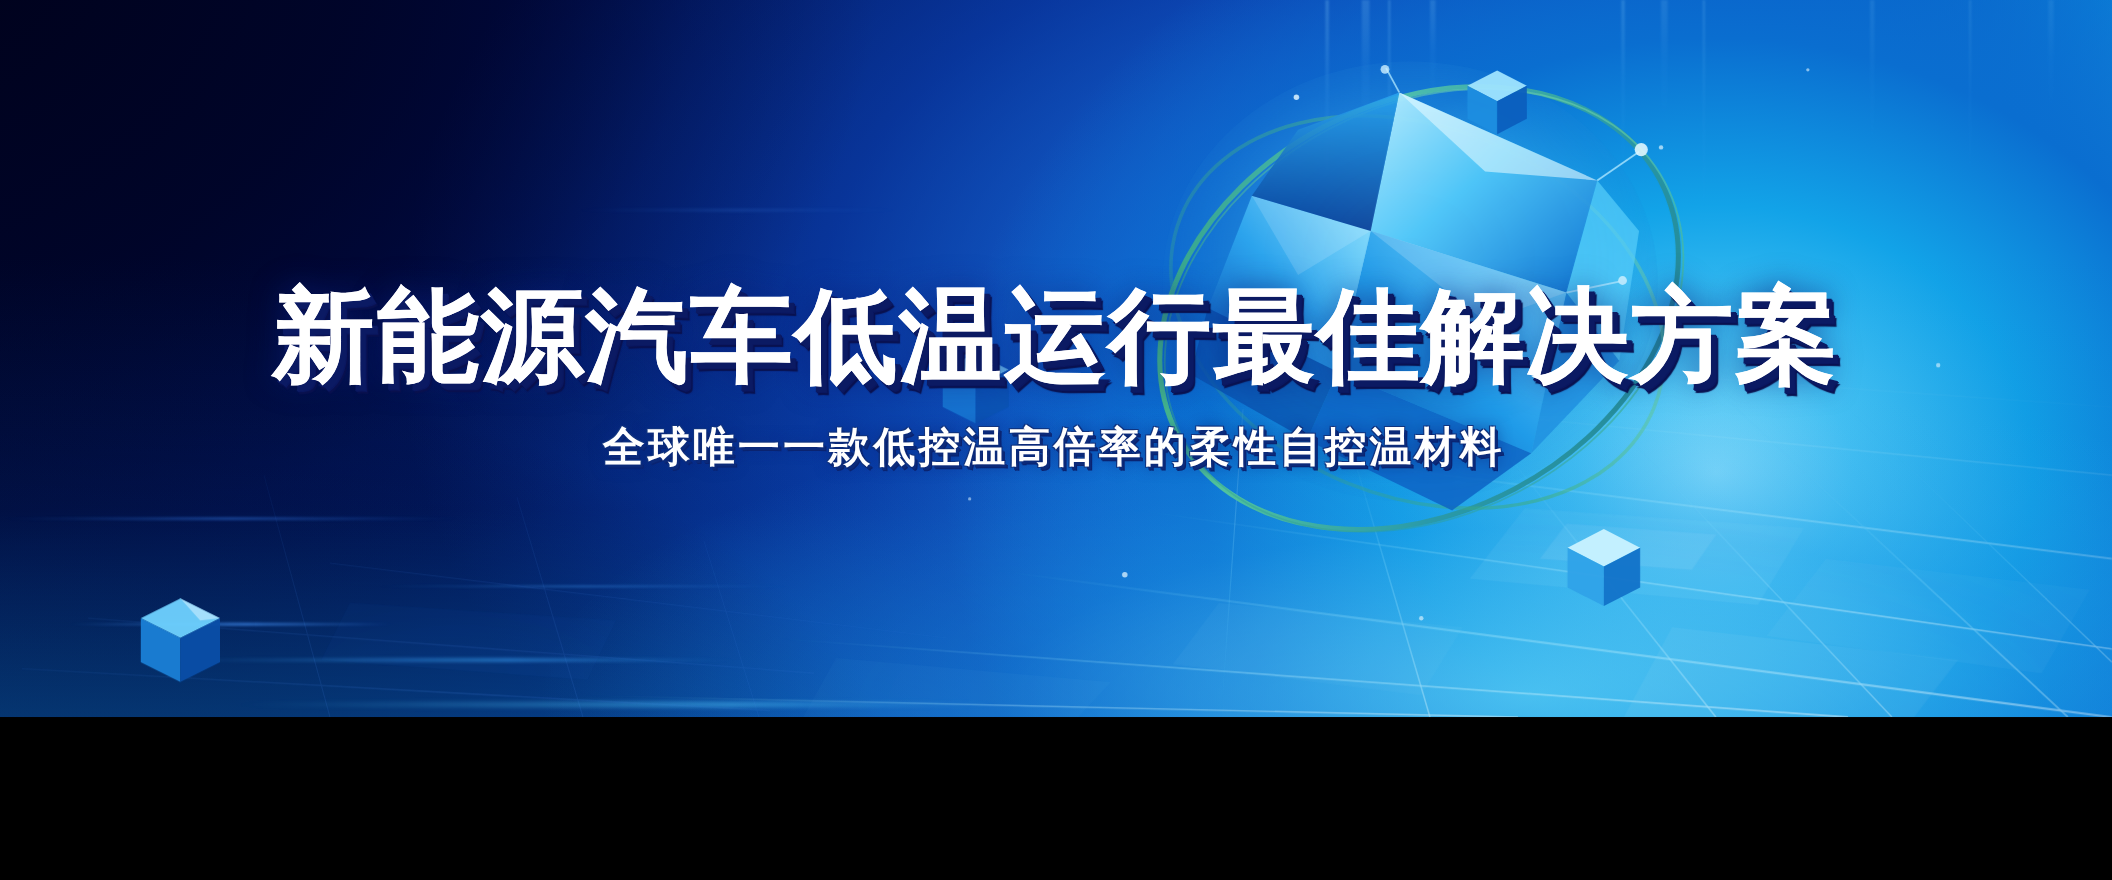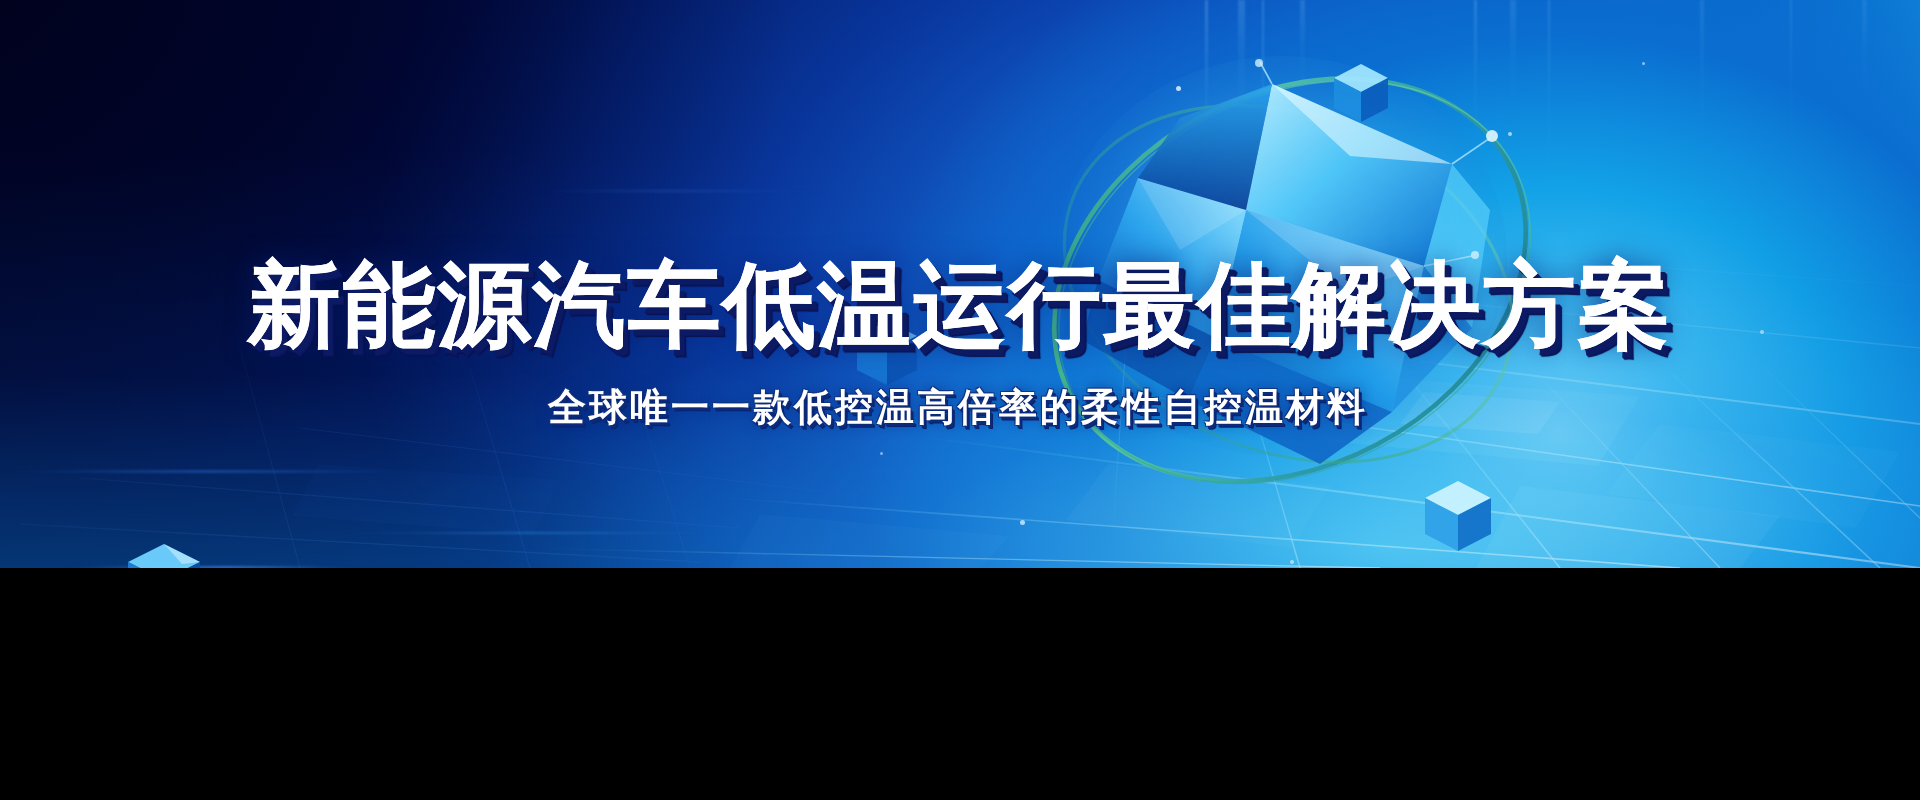--- a/index.html
+++ b/index.html
@@ -1,21 +1,21 @@
 <!DOCTYPE html>
 <html><head>
 <meta charset="utf-8">
 <title>banner</title>
 <style>
   html,body{margin:0;padding:0;background:#000;}
   body{font-family:"Liberation Sans","DejaVu Sans",sans-serif;}
 
   .stage{
     position:relative;
-    width:1920px;height:568px;
+    width:1920px;height:652px;
     overflow:hidden;
     background:#00042c;
   }
 
   
   .bg-base{
     position:absolute;inset:0;
     background:
       radial-gradient(ellipse 900px 760px at 1560px 430px, #8fe6ff 0%, #49c8f6 14%, #12a3e8 32%, #0a6ed0 52%, rgba(6,52,150,0) 78%),
       radial-gradient(ellipse 1200px 900px at 1250px 300px, rgba(30,130,235,0.95) 0%, rgba(15,78,200,0.55) 42%, rgba(5,30,120,0) 74%),

